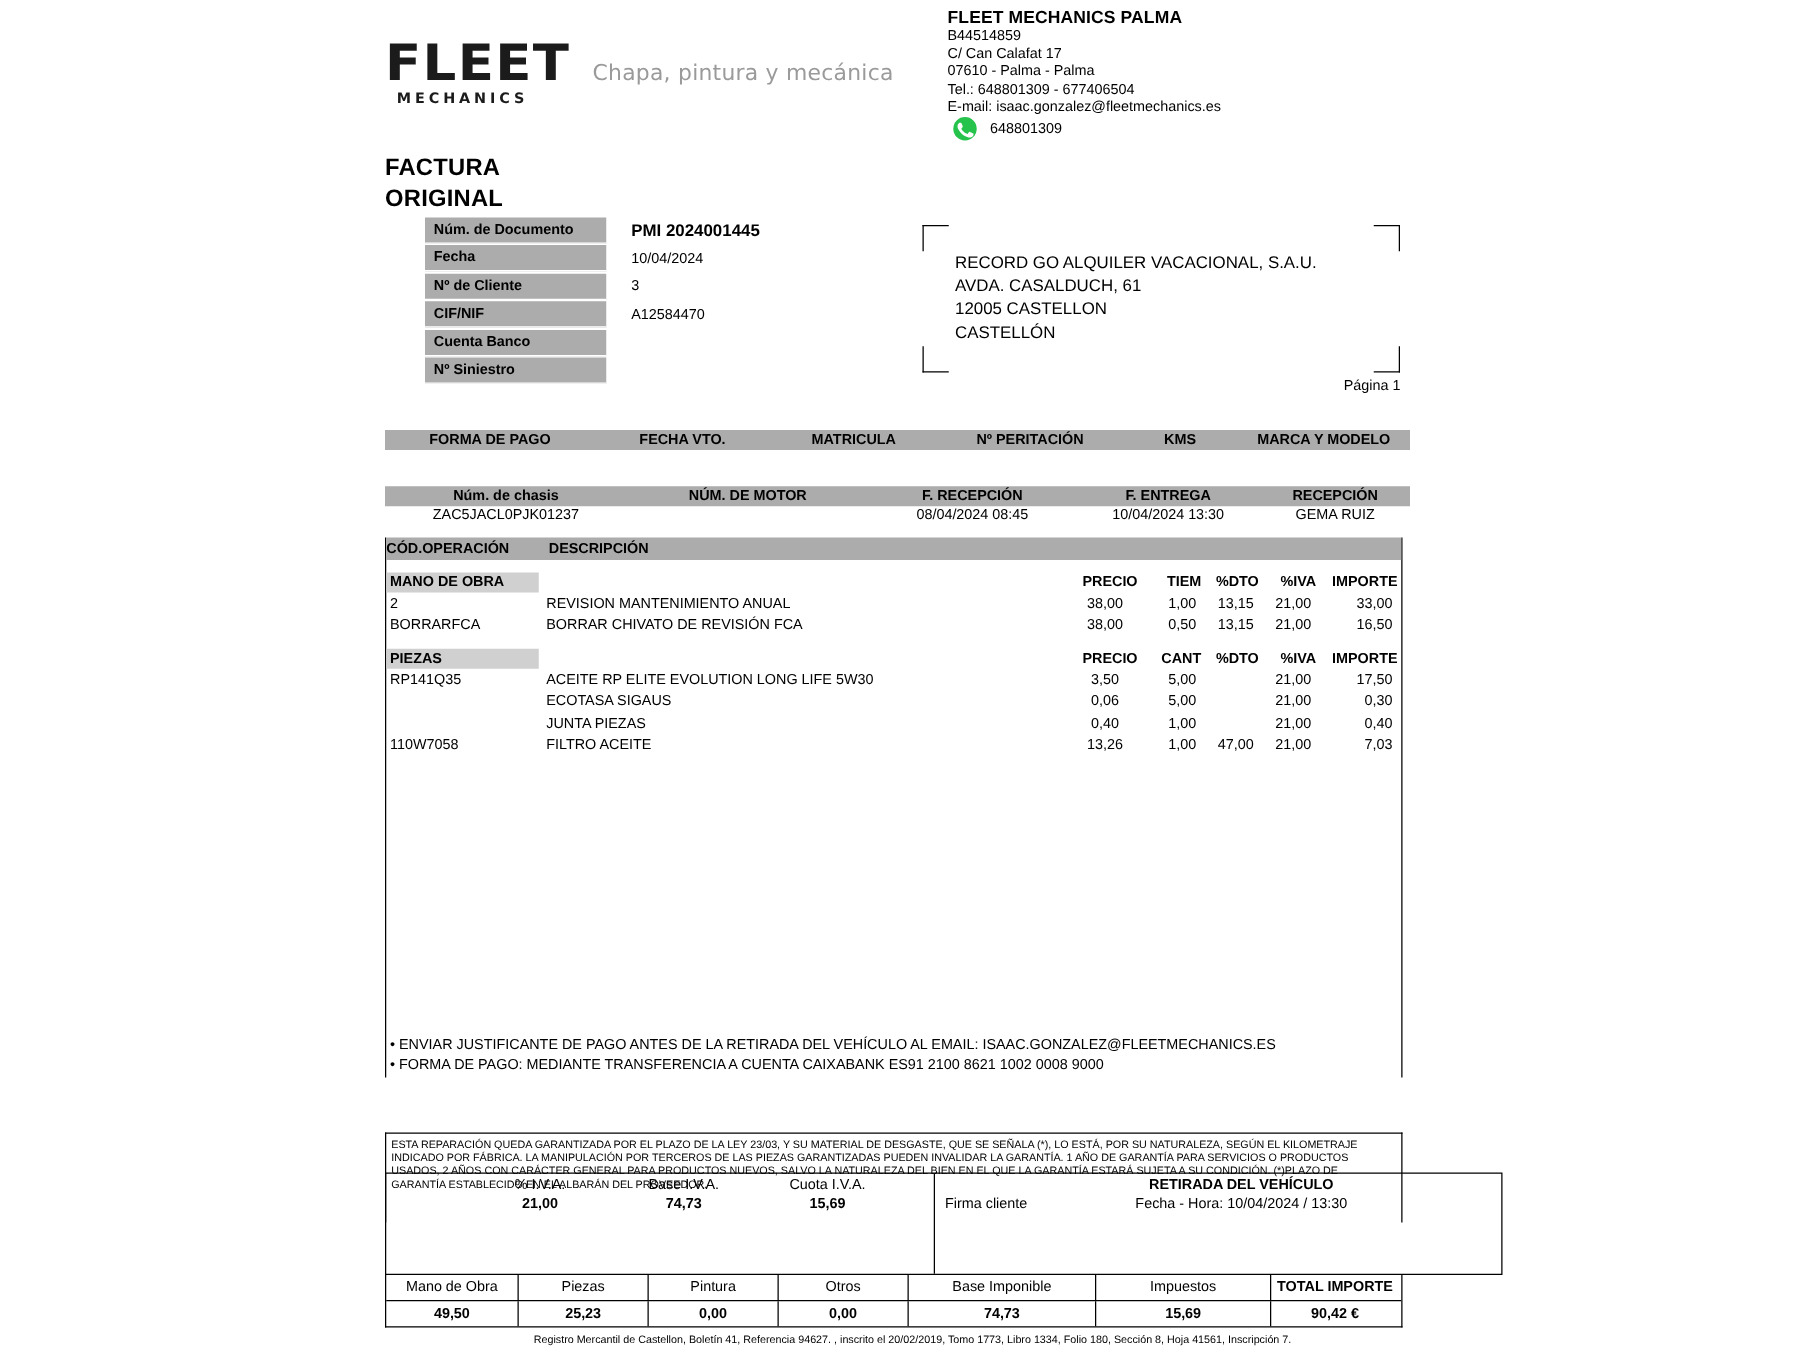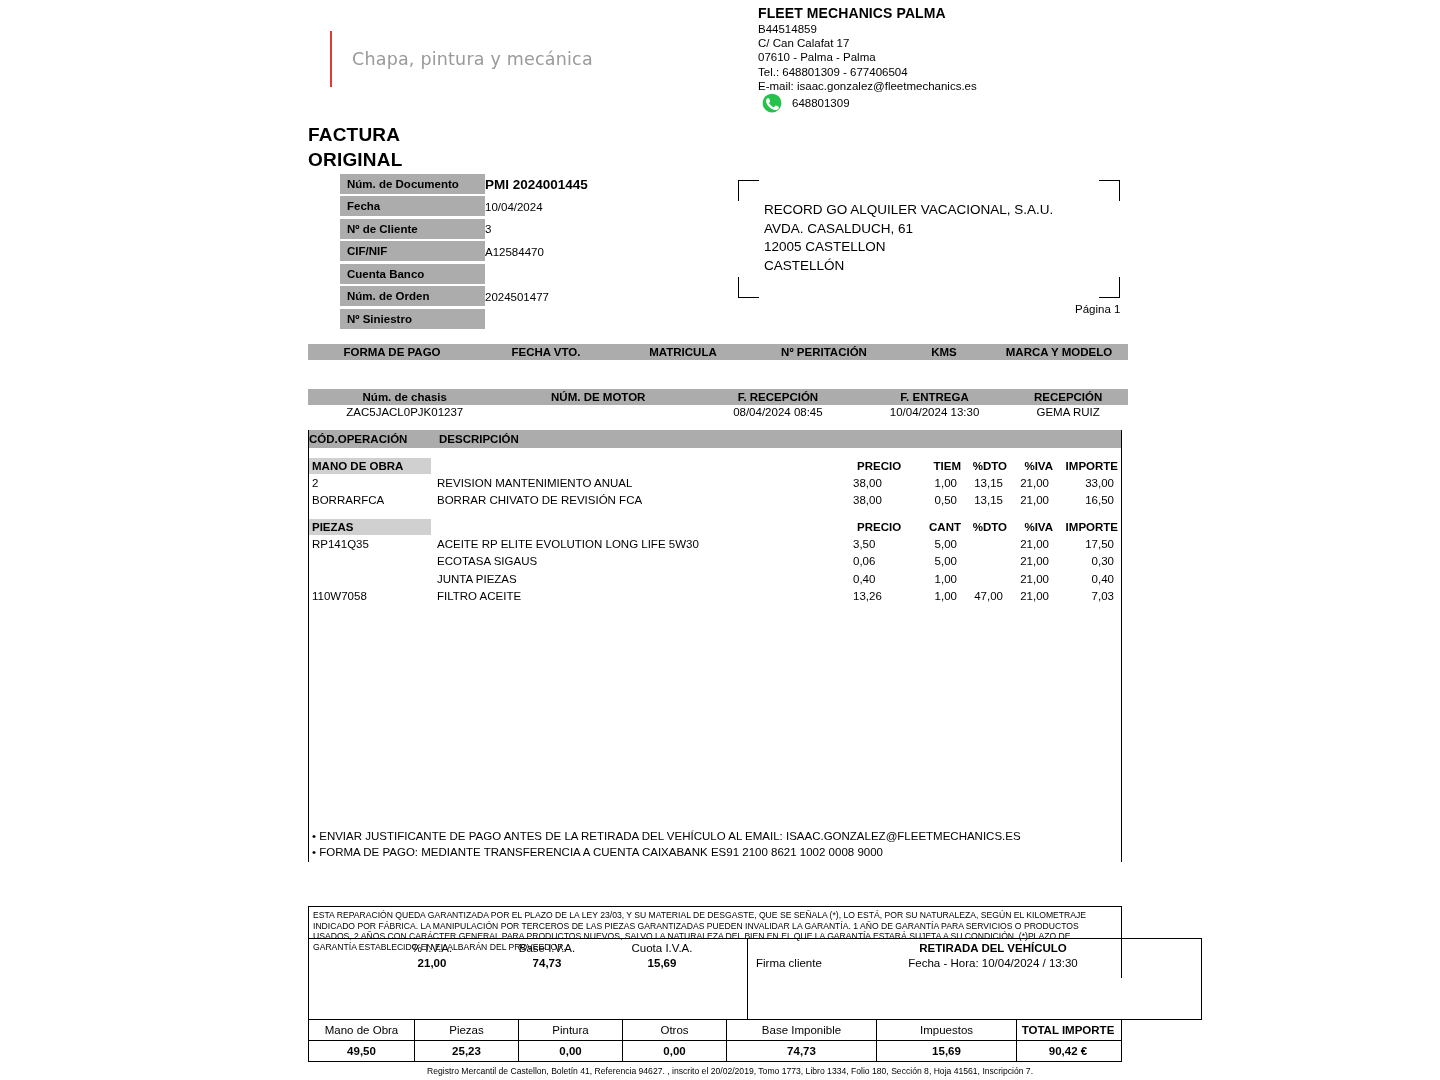--- a/index.html
+++ b/index.html
@@ -128,21 +128,21 @@
     background: #acacac;
     border-bottom: 1.5px solid #ffffff;
     box-sizing: border-box;
     display: flex;
     align-items: center;
     padding-left: 7px;
     font-size: 11.5px;
     font-weight: bold;
   }
   .meta-value {
-    padding-left: 0;
+    padding-left: 20px;
     font-size: 11.5px;
     white-space: nowrap;
   }
   .meta-value.strong { font-weight: bold; font-size: 13.5px; }
 
   
   .addr-wrap {
     position: absolute;
     left: 738px;
     top: 180px;
@@ -237,21 +237,21 @@
   }
   .irow {
     display: flex;
     align-items: center;
     height: 17.5px;
     font-size: 11.5px;
     position: relative;
   }
   .c-cod { width: 128px; padding-left: 3px; box-sizing: border-box; }
   .c-desc { width: 416px; box-sizing: border-box; }
-  .c-precio  { width: 62px; text-align: left; }
+  .c-precio  { width: 62px; text-align: center; }
   .c-tiem    { width: 42px; text-align: right; }
   .c-dto     { width: 46px; text-align: right; }
   .c-iva     { width: 46px; text-align: right; }
   .c-importe { width: 68px; text-align: right; padding-right: 3px; box-sizing: border-box; }
 
   
   .notes {
     position: absolute;
     left: 308px;
     top: 829px;
@@ -350,20 +350,24 @@
     font-size: 8.6px;
     margin-left: 10px;
   }
 </style>
 </head>
 <body>
 
 <div class="page">
 
   <div class="logo-block">
+    <div class="logo-mark">
+      <div class="logo-fleet">FLEET</div>
+      <div class="logo-mechanics">MECHANICS</div>
+    </div>
     <div class="logo-divider"></div>
     <div class="logo-tagline">Chapa, pintura y mecánica</div>
   </div>
 
   <div class="company-block">
     <div class="company-name">FLEET MECHANICS PALMA</div>
     <div>B44514859</div>
     <div>C/ Can Calafat 17</div>
     <div>07610 - Palma - Palma</div>
     <div>Tel.: 648801309 - 677406504</div>
@@ -396,24 +400,20 @@
         <div class="meta-label">Nº de Cliente</div>
         <div class="meta-value">3</div>
       </div>
       <div class="meta-row">
         <div class="meta-label">CIF/NIF</div>
         <div class="meta-value">A12584470</div>
       </div>
       <div class="meta-row">
         <div class="meta-label">Cuenta Banco</div>
         <div class="meta-value"></div>
-      </div>
-      <div class="meta-row">
-        <div class="meta-label">Núm. de Orden</div>
-        <div class="meta-value">2024501477</div>
       </div>
       <div class="meta-row">
         <div class="meta-label">Nº Siniestro</div>
         <div class="meta-value"></div>
       </div>
     </div>
 
   <div class="addr-wrap">
     <span class="cm tl"></span>
     <span class="cm tr"></span>

